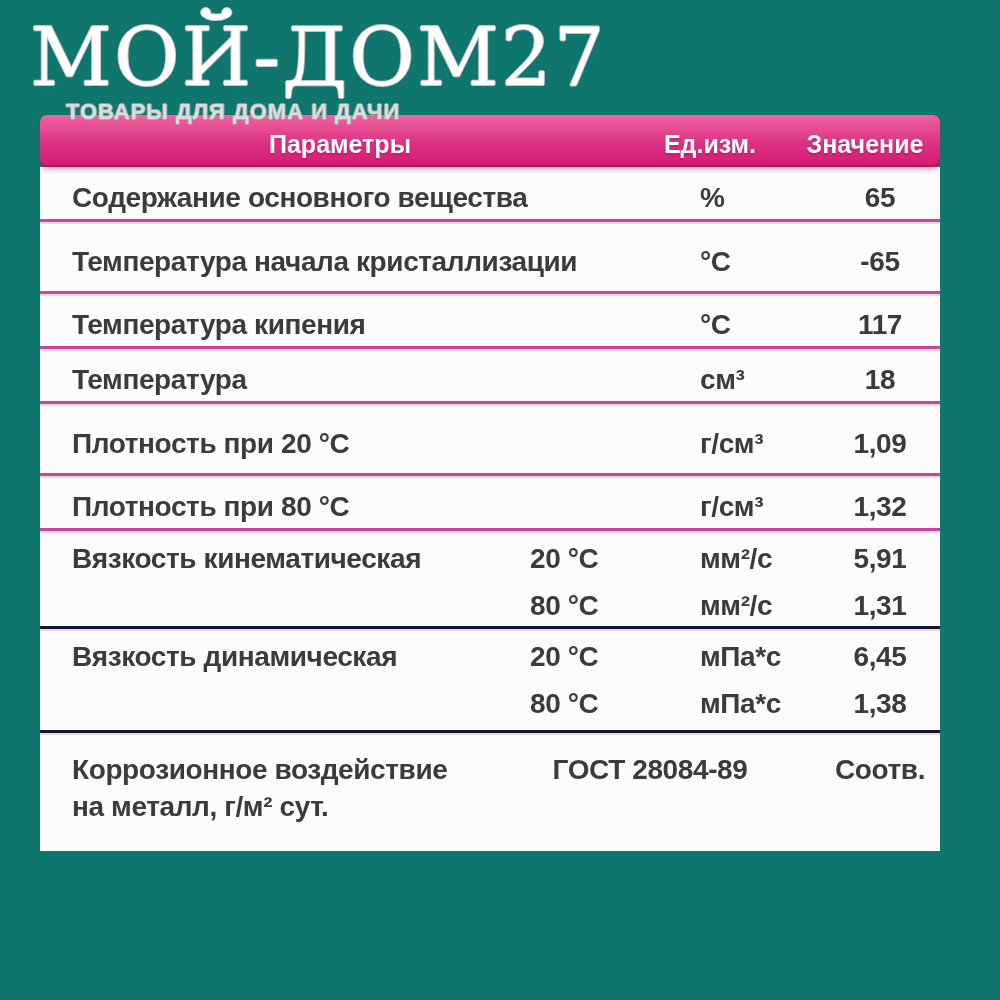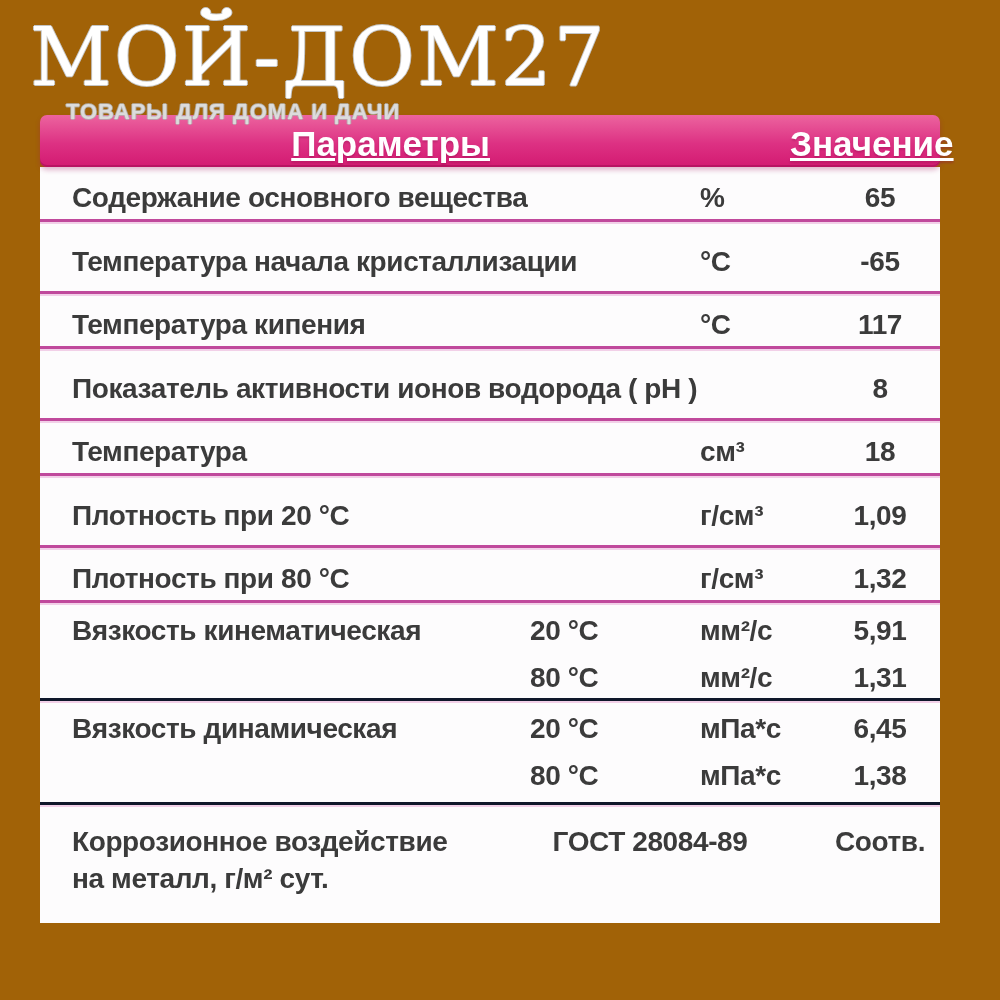--- a/index.html
+++ b/index.html
@@ -1,17 +1,17 @@
 <!DOCTYPE html>
 <html><head>
 <meta charset="utf-8">
 <style>
   html,body{margin:0;padding:0;background:#ffffff;}
   body{width:1000px;height:1000px;font-family:"Liberation Sans",sans-serif;}
-  .stage{position:relative;width:1000px;height:1000px;overflow:hidden;background:#a16207;}
+  .stage{position:relative;width:1000px;height:1000px;overflow:hidden;background:#0f766e;}
 
   
   .wm-title{
     position:absolute;left:30px;top:14px;z-index:3;
     font-family:"DejaVu Serif",serif;font-size:80px;line-height:1.1;
     color:#ffffff;letter-spacing:2px;white-space:nowrap;
     text-shadow:1px 0 #c4c4c4,-1px 0 #c4c4c4,0 1px #c4c4c4,0 -1px #c4c4c4;
   }
   .wm-sub{
     position:absolute;left:66px;top:99px;z-index:5;
@@ -21,23 +21,23 @@
   }
 
   
   .header-bar{
     position:absolute;left:40px;top:115px;width:900px;height:52px;z-index:2;
     border-radius:7px;
     background:linear-gradient(180deg,#ec649f 0%,#dd3183 55%,#d31a71 100%);
     box-shadow:0 3px 5px rgba(160,20,90,0.30), inset 0 -2px 0 rgba(150,10,80,0.45);
   }
   .header-bar span{
-    position:absolute;color:#ffffff;font-weight:bold;font-size:35px;
-    line-height:52px;text-align:right;transform:translateY(3px);
-    text-shadow:0 2px 2px rgba(140,10,75,0.35);white-space:nowrap;text-decoration:underline;
+    position:absolute;color:#ffffff;font-weight:bold;font-size:25px;
+    line-height:52px;text-align:center;transform:translateY(3px);
+    text-shadow:0 2px 2px rgba(140,10,75,0.35);white-space:nowrap;
   }
   .h-param{left:150px;width:300px;}
   .h-unit{left:590px;width:160px;}
   .h-value{left:750px;width:150px;}
 
   
   .table{position:absolute;left:40px;top:167px;width:900px;z-index:1;background:#fdfcfd;}
   .row{
     display:grid;grid-template-columns:440px 180px 160px 120px;
     align-items:center;box-sizing:border-box;padding-top:10px;
@@ -73,20 +73,21 @@
 </head>
 <body>
 
 <div class="stage">
 
   <div class="wm-title">МОЙ-ДОМ27</div>
   <div class="wm-sub">ТОВАРЫ ДЛЯ ДОМА И ДАЧИ</div>
 
   <div class="header-bar">
     <span class="h-param">Параметры</span>
+    <span class="h-unit">Ед.изм.</span>
     <span class="h-value">Значение</span>
   </div>
 
   <div class="table">
 
     <div class="row h55">
       <div class="c label">Содержание основного вещества</div>
       <div class="c temp"></div>
       <div class="c unit">%</div>
       <div class="c value">65</div>
@@ -99,26 +100,20 @@
       <div class="c value">-65</div>
     </div>
 
     <div class="row h55">
       <div class="c label">Температура кипения</div>
       <div class="c temp"></div>
       <div class="c unit">°C</div>
       <div class="c value">117</div>
     </div>
 
-    <div class="row h56">
-      <div class="c label">Показатель активности ионов водорода ( pH )</div>
-      <div class="c temp"></div>
-      <div class="c unit"></div>
-      <div class="c value">8</div>
-    </div>
 
     <div class="row h55">
       <div class="c label">Температура</div>
       <div class="c temp"></div>
       <div class="c unit">см³</div>
       <div class="c value">18</div>
     </div>
 
     <div class="row h56">
       <div class="c label">Плотность при 20 °C</div>

